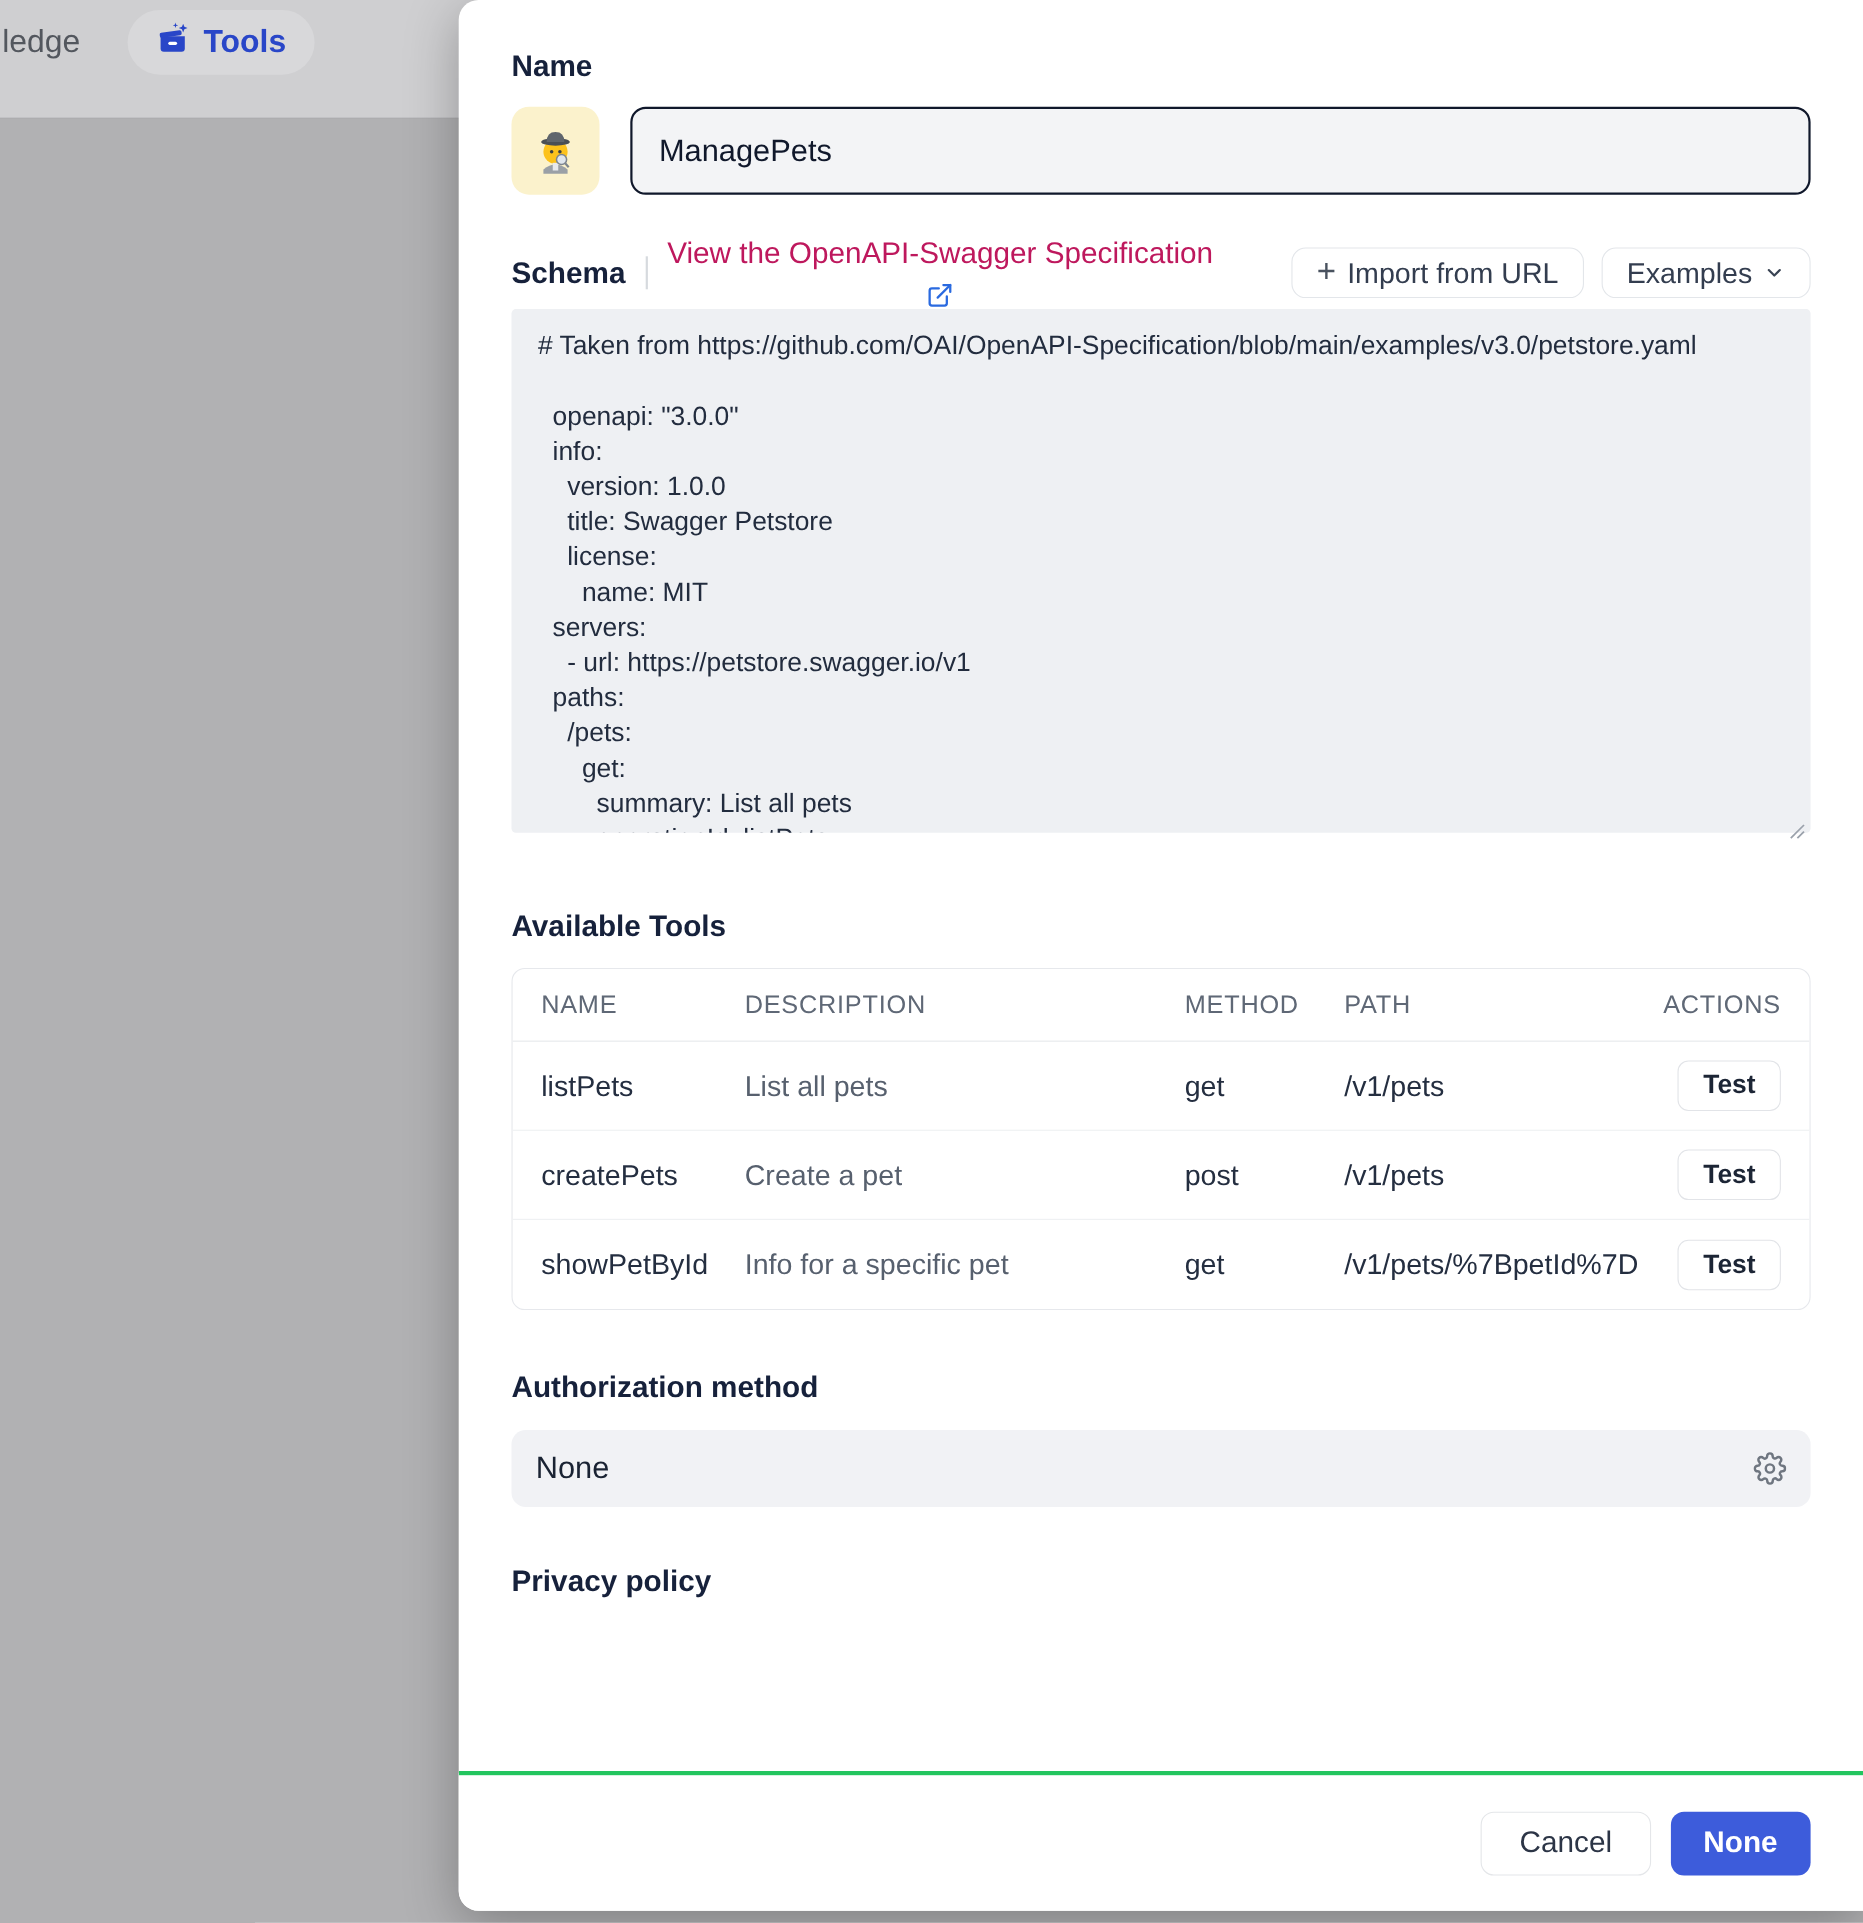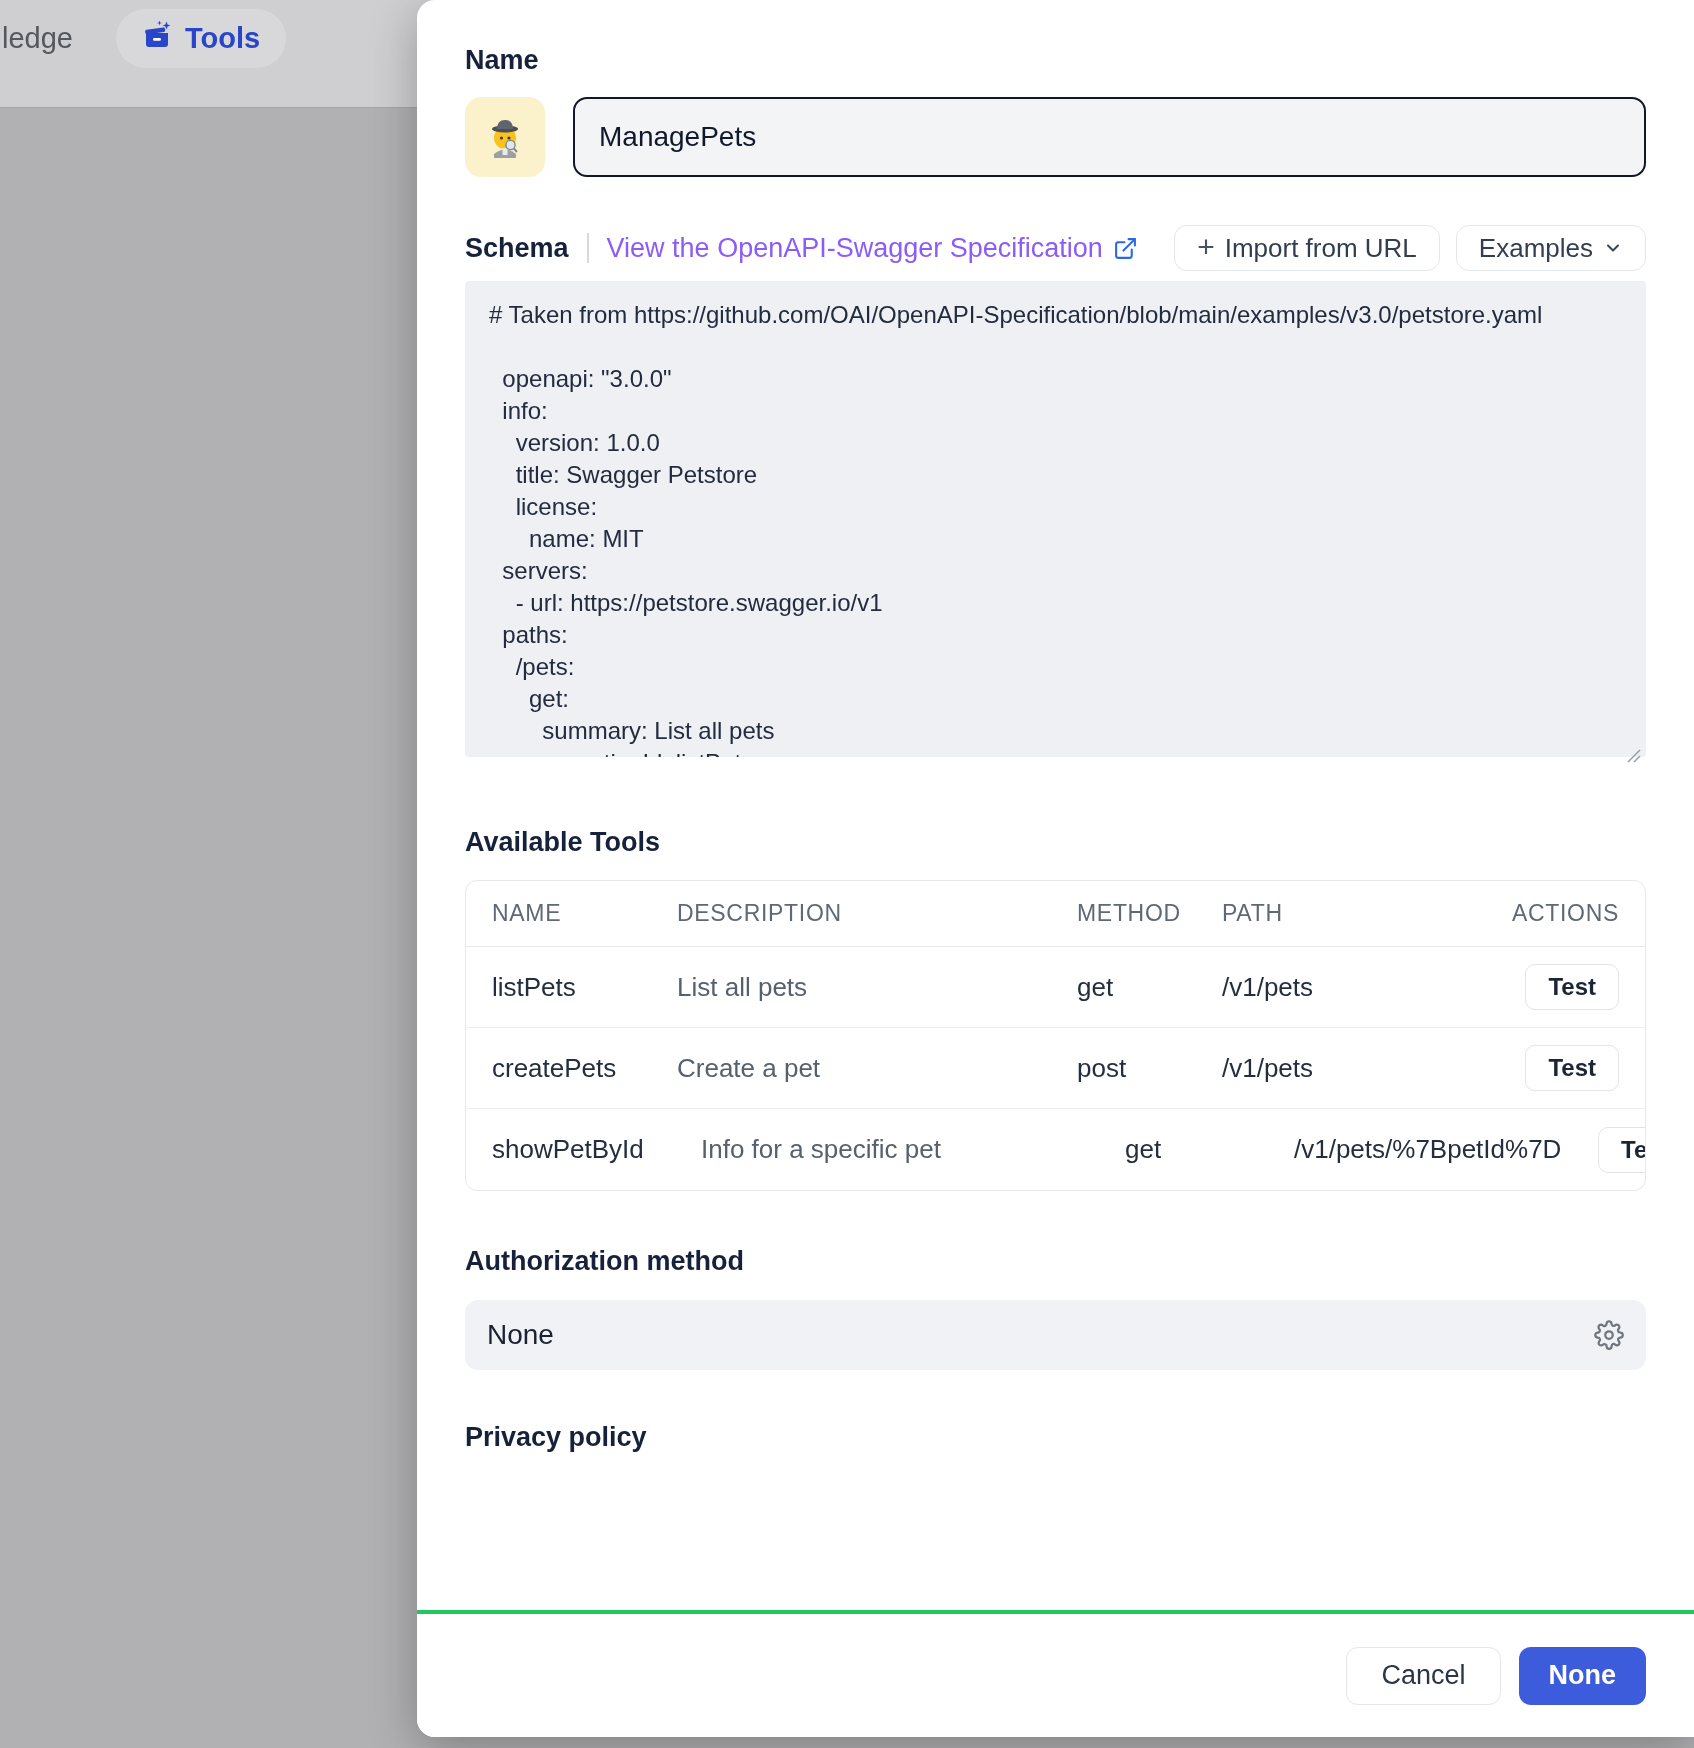--- a/index.html
+++ b/index.html
@@ -56,21 +56,21 @@
     flex:1; height:80px; border:2px solid #10182b; border-radius:14px;
     background:#f3f4f6; font-family:"Liberation Sans",sans-serif;
     font-size:28px; color:#10182b; padding:0 24px; outline:none;
   }
 
   
   .schema-row { margin-top:48px; display:flex; align-items:center; height:46px; }
   .schema-divider { width:2px; height:30px; background:#d6dade; margin:0 18px; }
   .schema-link {
     display:flex; align-items:center; gap:10px;
-    font-size:27px; color:#8b5cf6; cursor:pointer; text-decoration:none;
+    font-size:27px; color:#be185d; cursor:pointer; text-decoration:none;flex-direction:column;
   }
   .pill-btn {
     height:46px; border:1px solid #e3e6ea; background:#fff; border-radius:13px;
     display:flex; align-items:center; gap:10px; padding:0 22px;
     font-size:26px; font-weight:500; color:#333d4f; cursor:pointer;
   }
   .schema-actions { margin-left:auto; display:flex; gap:16px; }
   .plus-glyph { font-size:30px; font-weight:400; color:#49525f; line-height:1; margin-top:-3px;}
 
   
@@ -88,21 +88,21 @@
   }
   .t-row {
     display:grid; grid-template-columns:185px 400px 145px 280px 1fr;
     align-items:center; padding:0 26px;
   }
   .t-head { height:66px; border-bottom:1px solid #e6e8ec; }
   .t-head div {
     font-size:23px; letter-spacing:.03em; color:#5f6876; font-weight:500;
   }
   .t-body { height:81px; border-bottom:1px solid #eef0f2; }
-  .t-body:last-child { border-bottom:none;gap:24px; }
+  .t-body:last-child { border-bottom:none; }
   .cell-name, .cell-method, .cell-path { font-size:26px; color:#242e40; }
   .cell-desc { font-size:26px; color:#57606e; }
   .cell-actions { display:flex; justify-content:flex-end; }
   .t-head .cell-actions { font-size:23px; color:#5f6876; }
   .test-btn {
     height:46px; padding:0 22px; background:#fff; border:1px solid #e2e4e8;
     border-radius:10px; font-size:24px; font-weight:700; color:#1c2535;
     display:flex; align-items:center; cursor:pointer;
   }
 

